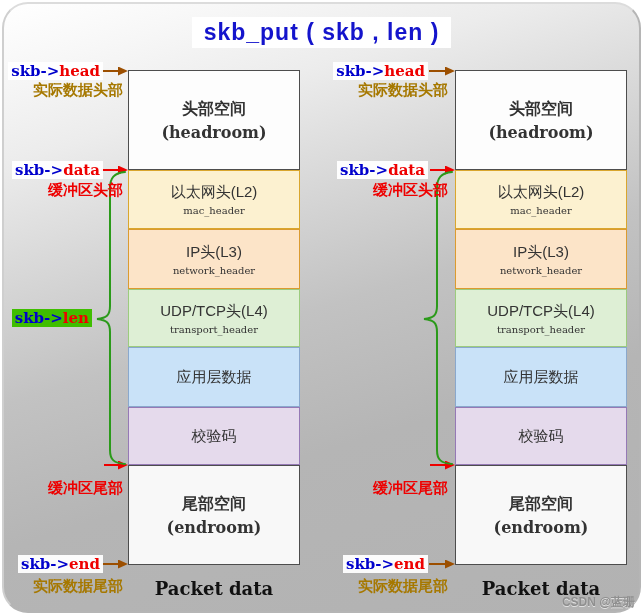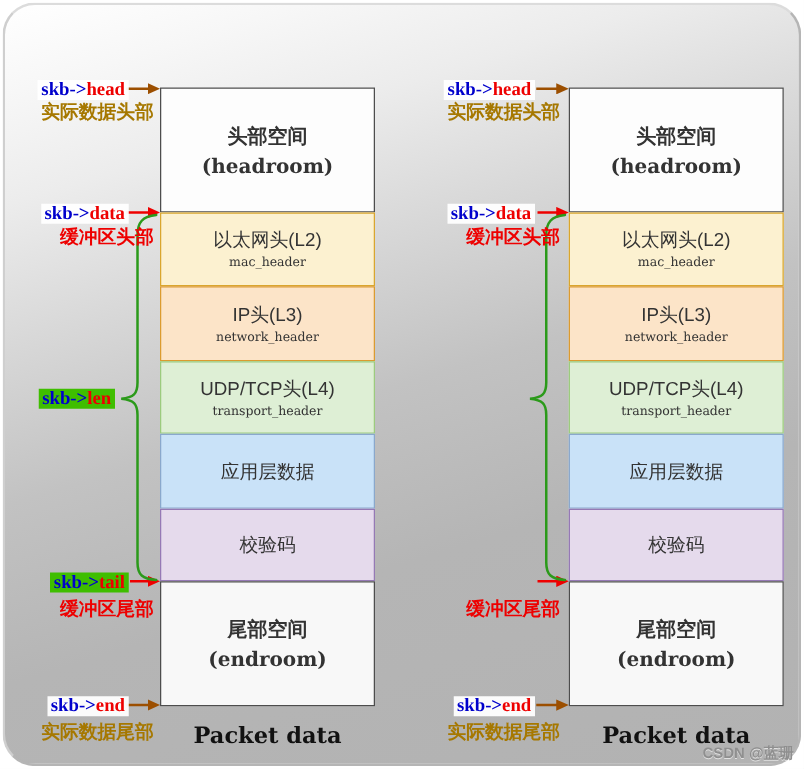--- a/index.html
+++ b/index.html
@@ -17,21 +17,21 @@
   #col-right{left:455px;}
   .sec{box-sizing:border-box;border:1px solid #555;display:flex;flex-direction:column;
        justify-content:center;align-items:center;text-align:center;gap:3px;width:100%;}
   .sec .l1{font-size:15px;color:#333;font-family:"Liberation Sans",sans-serif;}
   .sec .l2{font-size:10px;color:#333;font-family:"DejaVu Serif",serif;}
   .sec.bold .l1{font-weight:bold;font-size:16px;}
   .sec.bold .l2{font-weight:bold;font-size:16px;}
   .sec .l2:empty{display:none;}
   .ptr{position:absolute;text-align:right;line-height:18px;font-family:"DejaVu Serif",serif;
        font-weight:bold;font-size:15px;white-space:nowrap;}
-  .ptr .tag{padding:0 3px;font-family:Liberation Serif, serif;}
+  .ptr .tag{padding:0 3px;}
   .ptr .tag.white{background:rgba(255,255,255,0.95);}
   .ptr .tag.green{background:var(--green-highlight);}
   .pfx{color:var(--code-blue);}
   .fld{color:var(--red);}
   .ext{color:#111;}
   .ext:empty{display:none;}
   .sub{position:absolute;text-align:right;font-weight:bold;font-size:15px;line-height:17px;
        font-family:"Liberation Sans",sans-serif;white-space:nowrap;margin-left:20px;}
   .sub.olive{color:var(--olive);}
   .sub.redtxt{color:var(--red);}
@@ -45,20 +45,21 @@
   #footer-right{left:455px;}
   #watermark{position:absolute;right:8px;bottom:4px;font-size:12px;font-weight:bold;
              color:#8f8f8f;text-shadow:0 1px 0 rgba(255,255,255,0.6);}
 </style>
 </head>
 <body>
 
 <div id="stage">
   <div id="panel"></div>
 
+  <div id="title">skb_put ( skb , len )</div>
 
   <div class="column" id="col-left">
     <div class="sec bold" style="height: 100px; background: rgb(253, 253, 253); border-color: rgb(77, 77, 77);">
         <div class="l1">头部空间</div>
         <div class="l2">(headroom)</div>
       </div>
     <div class="sec" style="height: 59px; background: rgb(252, 241, 208); border-color: rgb(217, 166, 46);">
         <div class="l1">以太网头(L2)</div>
         <div class="l2">mac_header</div>
       </div>
@@ -137,21 +138,20 @@
   </svg>
 
   <div class="ptr lc" style="top:62px"><span class="tag white"><span class="pfx">skb-&gt;</span><span class="fld">head</span></span></div>
   <div class="sub olive lc" style="top:81px">实际数据头部</div>
 
   <div class="ptr lc" style="top:161px"><span class="tag white"><span class="pfx">skb-&gt;</span><span class="fld">data</span></span></div>
   <div class="sub redtxt lc" style="top:181px">缓冲区头部</div>
 
   <div class="ptr lc len" style="top:309px"><span class="tag green"><span class="pfx">skb-&gt;</span><span class="fld">len</span></span></div>
 
-  <div class="ptr lc" style="top:456px"><span class="tag green"><span class="pfx">skb-&gt;</span><span class="fld">tail</span></span></div>
   <div class="sub redtxt lc" style="top:479px">缓冲区尾部</div>
 
   <div class="ptr lc" style="top:555px"><span class="tag white"><span class="pfx">skb-&gt;</span><span class="fld">end</span></span></div>
   <div class="sub olive lc" style="top:577px">实际数据尾部</div>
 
   <div class="ptr rc" style="top:62px"><span class="tag white"><span class="pfx">skb-&gt;</span><span class="fld">head</span></span></div>
   <div class="sub olive rc" style="top:81px">实际数据头部</div>
 
   <div class="ptr rc" style="top:161px"><span class="tag white"><span class="pfx">skb-&gt;</span><span class="fld">data</span></span></div>
   <div class="sub redtxt rc" style="top:181px">缓冲区头部</div>

